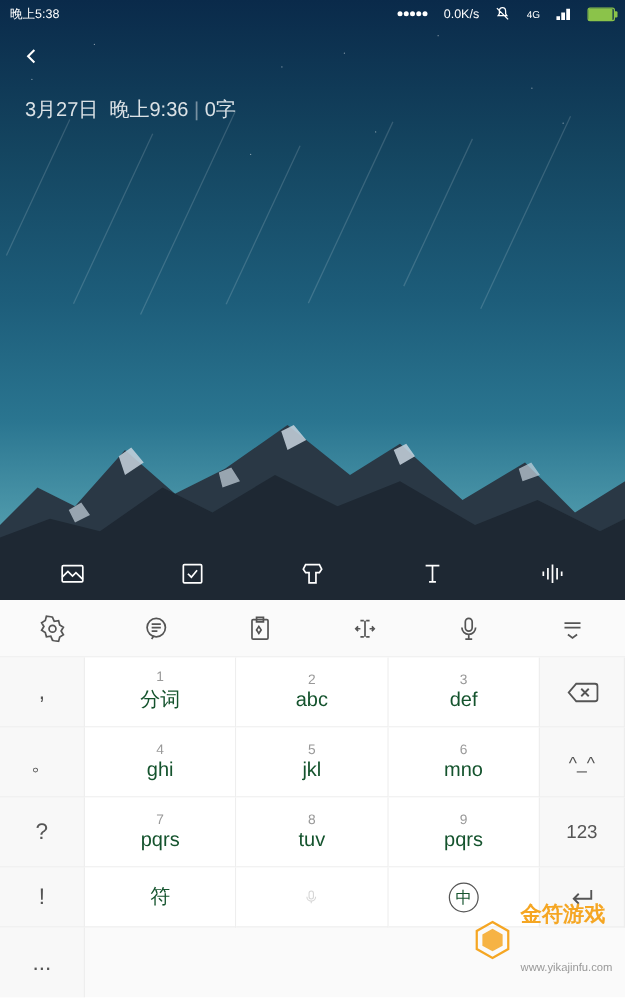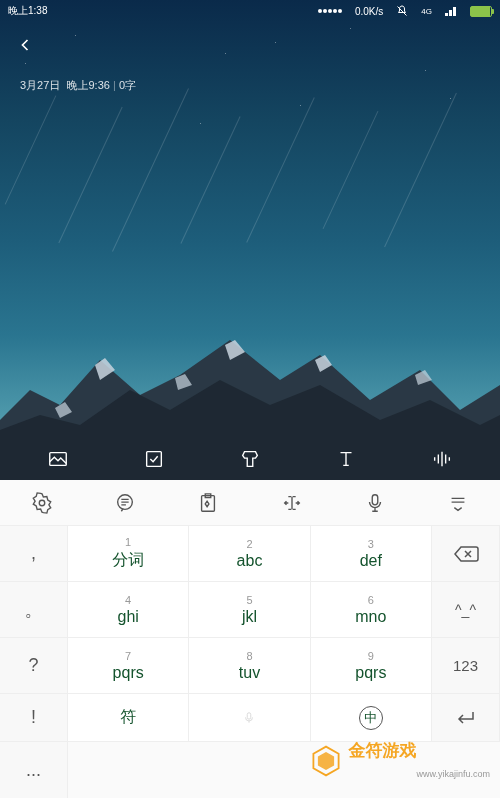--- a/index.html
+++ b/index.html
@@ -22,21 +22,21 @@
     .status-bar { position: absolute; top: 0; left: 0; width: 100%; height: 22px; display: flex; align-items: center; justify-content: space-between; padding: 0 8px; color: #fff; font-size: 10px; z-index: 10; }
     .status-right { display: flex; align-items: center; gap: 13px; }
     .signal-dots { display: flex; gap: 1px; }
     .signal-dots span { width: 4px; height: 4px; border-radius: 50%; background: #fff; }
     .battery { width: 22px; height: 11px; border: 1px solid #8bc34a; border-radius: 2px; position: relative; }
     .battery::after { content: ''; position: absolute; right: -3px; top: 2px; width: 2px; height: 5px; background: #8bc34a; border-radius: 0 1px 1px 0; }
     .battery-fill { width: 95%; height: 100%; background: #8bc34a; }
     
     .back-btn { position: absolute; top: 35px; left: 15px; color: #fff; font-size: 22px; z-index: 10; cursor: pointer; }
     
-    .note-meta { position: absolute; top: 78px; left: 20px; color: rgba(255,255,255,0.85); font-size: 11px; z-index: 10; }
+    .note-meta { position: absolute; top: 78px; left: 20px; color: rgba(255,255,255,0.85); font-size: 16px; z-index: 10; }
     
     .bottom-bar { position: absolute; top: 438px; left: 0; width: 100%; height: 42px; display: flex; align-items: center; justify-content: space-around; padding: 0 10px; z-index: 10; }
     .bottom-bar .ico { color: rgba(255,255,255,0.9); }
     
     .keyboard { position: absolute; top: 480px; left: 0; width: 100%; height: 318px; background: #fafafa; z-index: 20; }
     
     .kb-toolbar { height: 46px; display: flex; align-items: center; justify-content: space-around; border-bottom: 1px solid #eee; }
     .kb-toolbar .ico { color: #555; cursor: pointer; }
     
     .kb-grid { display: grid; grid-template-columns: 68px 1fr 1fr 1fr 68px; grid-template-rows: 56px 56px 56px 48px; height: 216px; }
@@ -46,21 +46,21 @@
     .key .main { font-size: 16px; color: #14532d; }
     .key.side .main { font-size: 18px; color: #555; }
     .key .mic-small { opacity: 0.4; }
     
     .kb-bottom { height: 56px; display: grid; grid-template-columns: 68px 100px 1fr 100px 68px; }
     .kb-bottom .key { border-bottom: none; }
     .space-key { background: #fff; }
     
     .watermark { position: absolute; bottom: 18px; right: 10px; z-index: 100; display: flex; align-items: center; gap: 4px; }
     .wm-logo { width: 36px; height: 36px; }
-    .wm-text { display: flex; line-height: 1.1; }
+    .wm-text { display: flex; flex-direction: column; line-height: 1.1; }
     .wm-title { font-size: 17px; font-weight: bold; color: #f5a623; }
     .wm-sub { font-size: 9px; color: #999; margin-top: 28px; }
     
     .ico svg { display: block; }
   </style>
 </head>
 <body>
 
 <div class="phone-content">
   <div class="bg-sky"></div>
@@ -91,21 +91,21 @@
   <div class="mountains">
     <svg viewBox="0 0 500 150" preserveAspectRatio="none">
       <path d="M0,150 L0,90 L30,60 L60,75 L100,30 L140,65 L180,45 L230,10 L280,50 L320,25 L370,70 L420,40 L460,80 L500,55 L500,150 Z" fill="#2a3845"></path>
       <path d="M0,150 L0,100 L40,85 L80,95 L130,60 L170,80 L220,50 L270,75 L320,55 L380,90 L430,70 L480,95 L500,85 L500,150 Z" fill="#1e2833"></path>
       <path d="M95,35 L105,28 L115,40 L100,50 Z M225,15 L235,10 L245,22 L230,30 Z M315,30 L325,25 L332,35 L320,42 Z" fill="#c8d4de" opacity="0.85"></path>
       <path d="M55,78 L65,72 L72,82 L60,88 Z M175,48 L185,44 L192,55 L178,60 Z M415,45 L425,40 L432,50 L418,55 Z" fill="#c8d4de" opacity="0.7"></path>
     </svg>
   </div>
 
   <div class="status-bar">
-    <span>晚上1:38</span>
+    <span>晚上5:38</span>
     <div class="status-right">
       <div class="signal-dots">
           <span></span>
           <span></span>
           <span></span>
           <span></span>
           <span></span>
         </div>
       <span>0.0K/s</span>
       <span class="ico">

